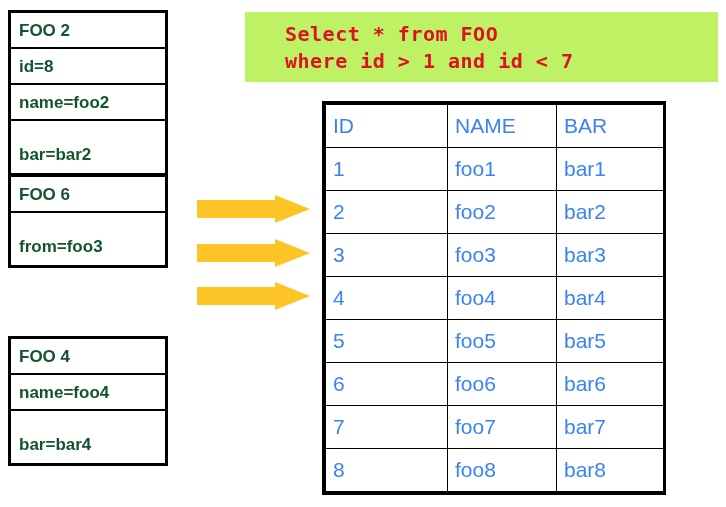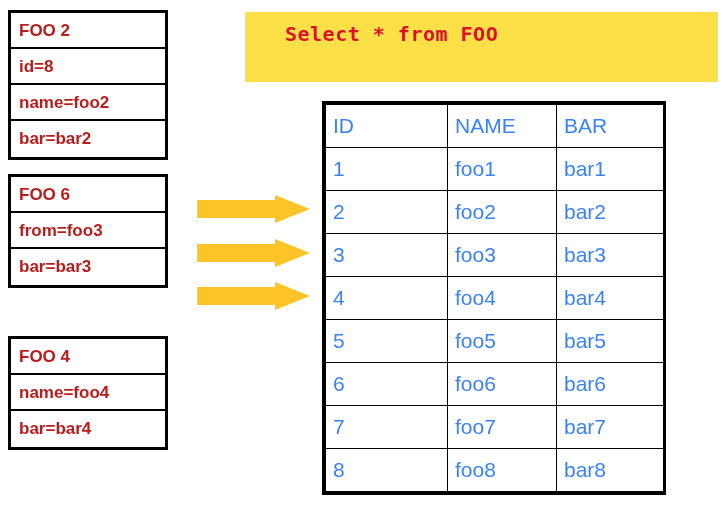--- a/index.html
+++ b/index.html
@@ -29,26 +29,26 @@
   #entity-box-1 { top: 174px; }
   #entity-box-2 { top: 336px; }
 
   .entity-row {
     height: 36px;
     line-height: 36px;
     border-bottom: 2px solid #000000;
     padding-left: 8px;
     font-size: 17px;
     font-weight: bold;
-    color: #b91c1c;
+    color: #14532d;
     white-space: nowrap;
     overflow: hidden;
     box-sizing: border-box;
   }
-  .entity-row:last-child { border-bottom: none; }
+  .entity-row:last-child { border-bottom: none; margin-top: 16px; }
   .entity-row.title { font-size: 17px; }
 
   
   .arrow {
     position: absolute;
     left: 197px;
     width: 113px;
     height: 28px;
   }
   #arrow-0 { top: 195px; }
@@ -56,21 +56,21 @@
   #arrow-2 { top: 282px; }
   .arrow svg { display: block; width: 100%; height: 100%; }
 
   
   #sql-callout {
     position: absolute;
     left: 245px;
     top: 12px;
     width: 473px;
     height: 70px;
-    background: #fde047;
+    background: #bef264;
     box-sizing: border-box;
     padding: 9px 0 0 40px;
   }
   .sql-line {
     font-family: "DejaVu Sans Mono", "Liberation Mono", monospace;
     font-size: 20px;
     font-weight: bold;
     color: #dd1122;
     line-height: 27px;
     letter-spacing: 0.5px;
@@ -118,21 +118,20 @@
 <div id="entity-boxes-container">
     <div class="entity-box" id="entity-box-0">
       <div class="entity-row title">FOO 2</div>
       <div class="entity-row">id=8</div>
       <div class="entity-row">name=foo2</div>
       <div class="entity-row">bar=bar2</div>
     </div>
     <div class="entity-box" id="entity-box-1">
       <div class="entity-row title">FOO 6</div>
       <div class="entity-row">from=foo3</div>
-      <div class="entity-row">bar=bar3</div>
     </div>
     <div class="entity-box" id="entity-box-2">
       <div class="entity-row title">FOO 4</div>
       <div class="entity-row">name=foo4</div>
       <div class="entity-row">bar=bar4</div>
     </div>
   </div>
 
 <div id="arrows-container">
     <div class="arrow" id="arrow-0">
@@ -147,20 +146,21 @@
     </div>
     <div class="arrow" id="arrow-2">
       <svg viewBox="0 0 113 28" preserveAspectRatio="none" xmlns="http://www.w3.org/2000/svg">
         <polygon points="0,5 78,5 78,0 113,14 78,28 78,23 0,23" fill="#fdc427"></polygon>
       </svg>
     </div>
   </div>
 
 <div id="sql-callout">
   <div class="sql-line">Select * from FOO</div>
+  <div class="sql-line">where id &gt; 1 and id &lt; 7</div>
 </div>
 
 <div id="result-table">
   <table>
     <colgroup>
       <col class="c-id">
         <col class="c-name">
         <col class="c-bar">
     </colgroup>
     <thead>

